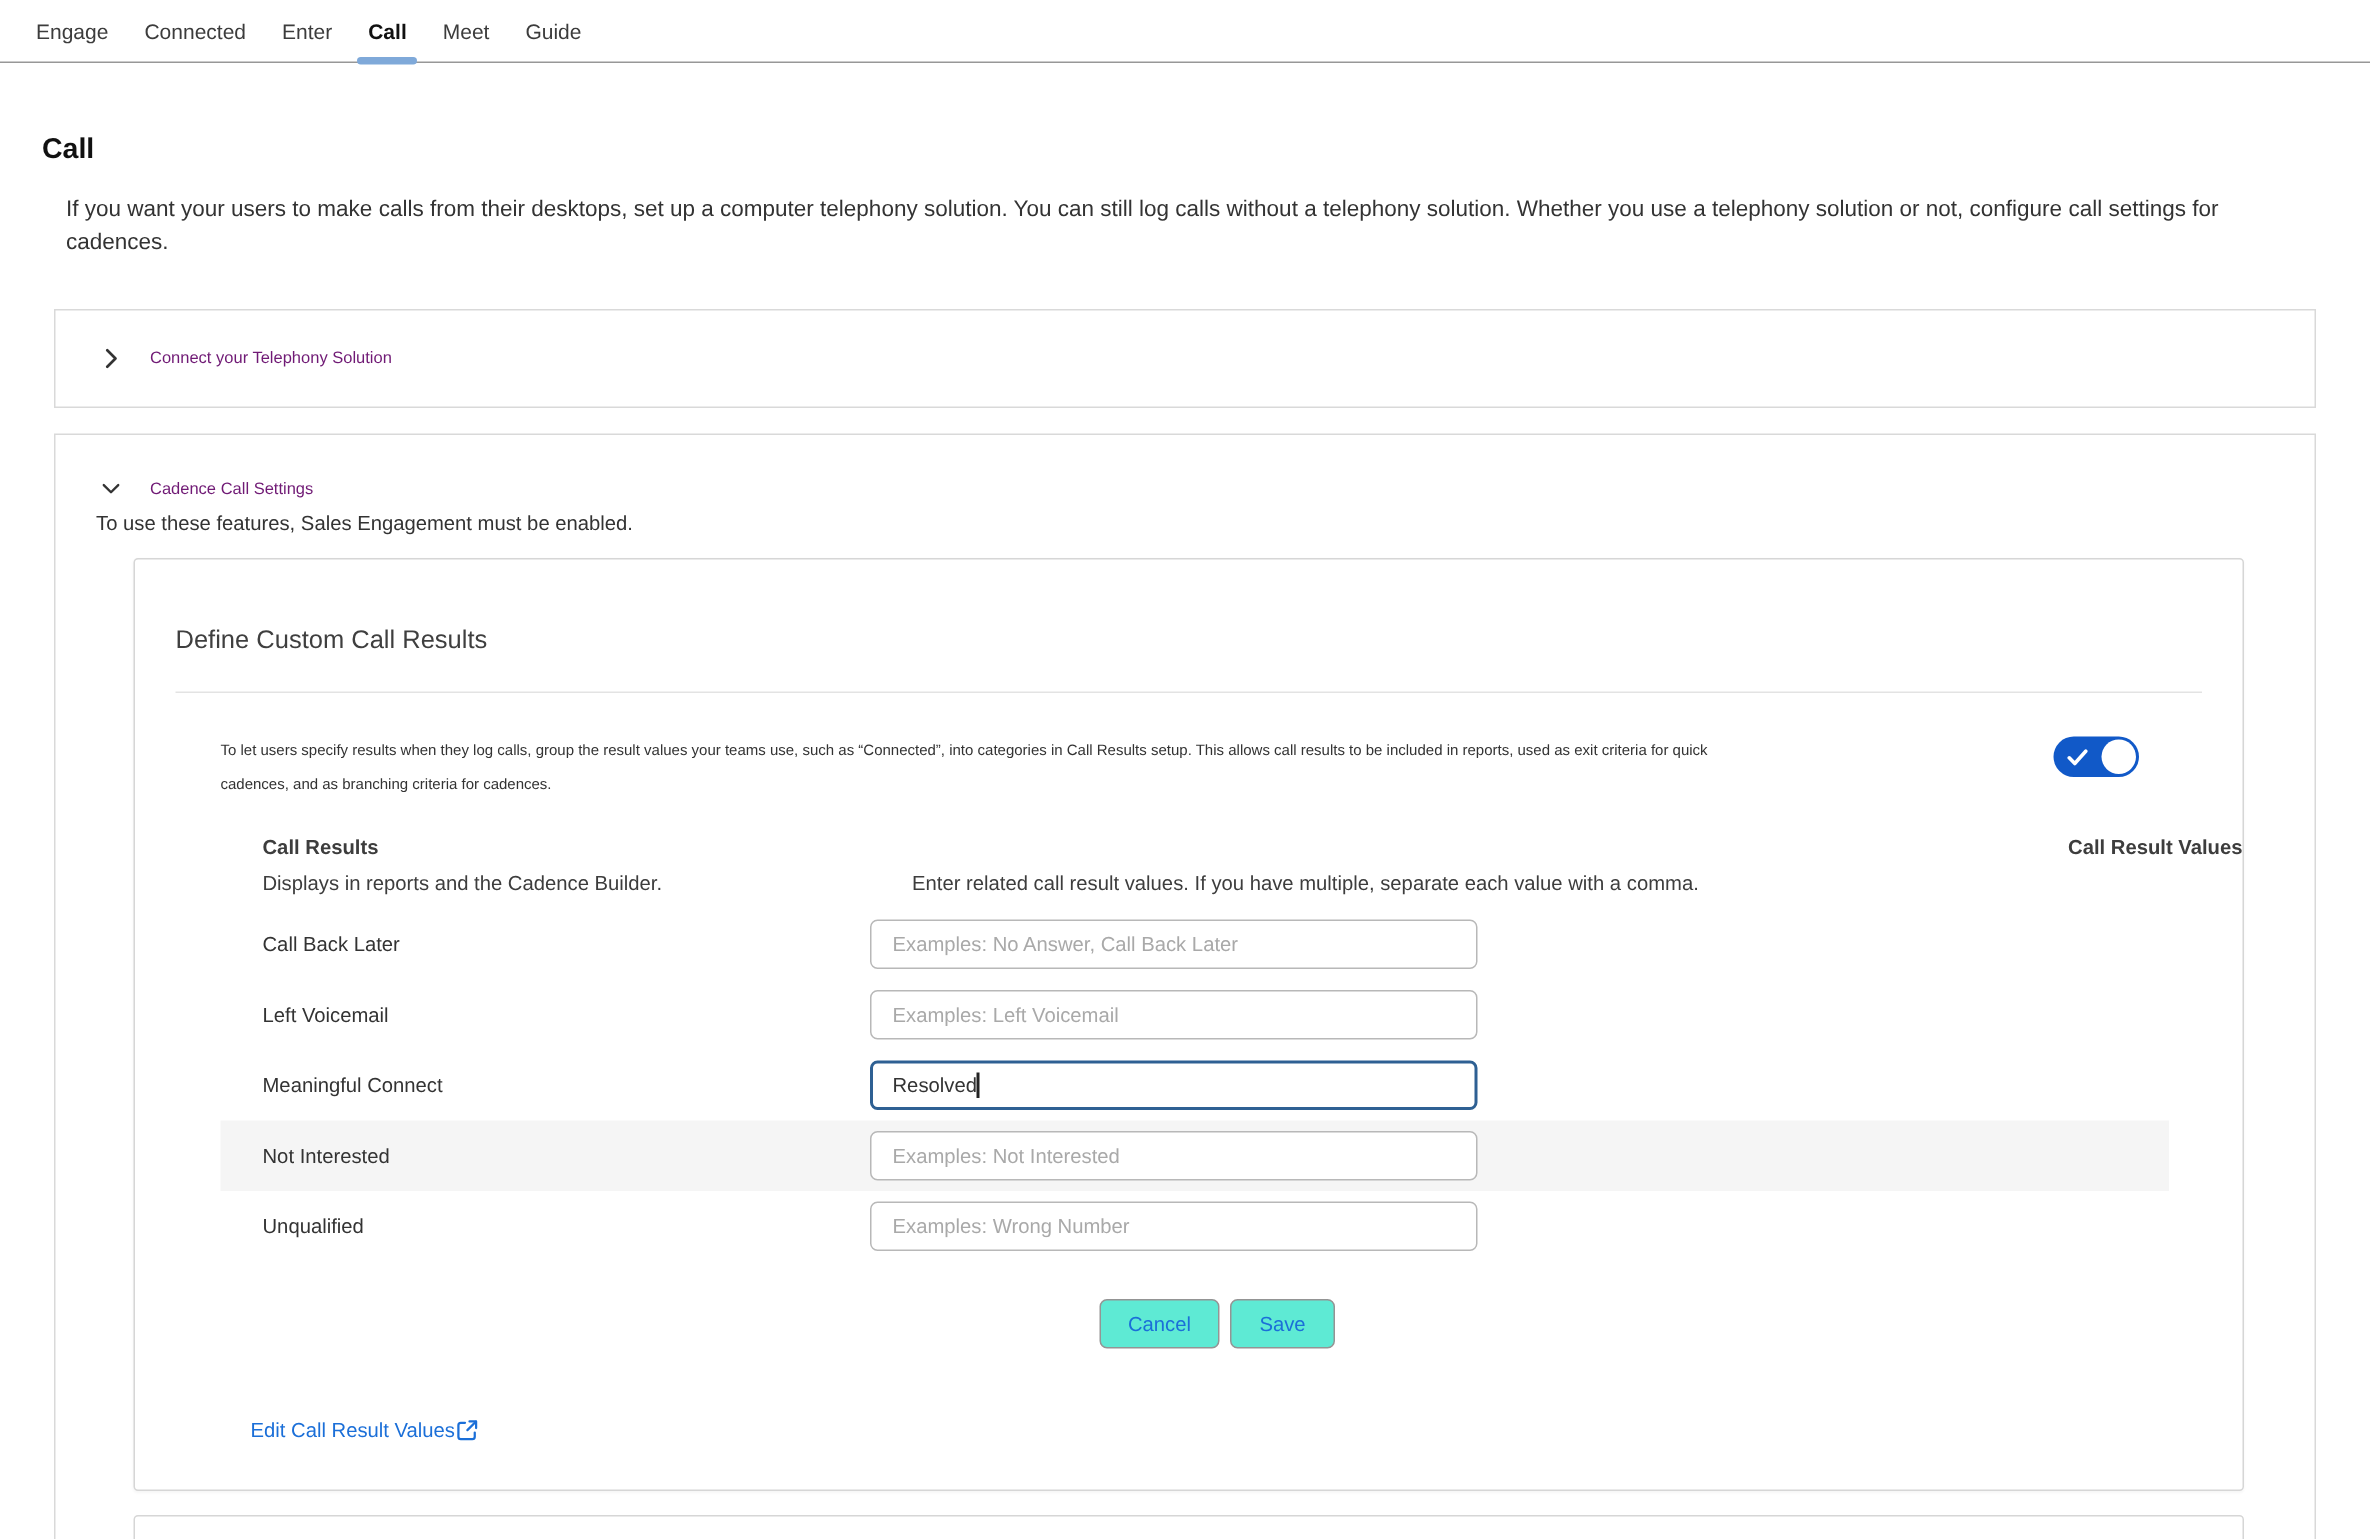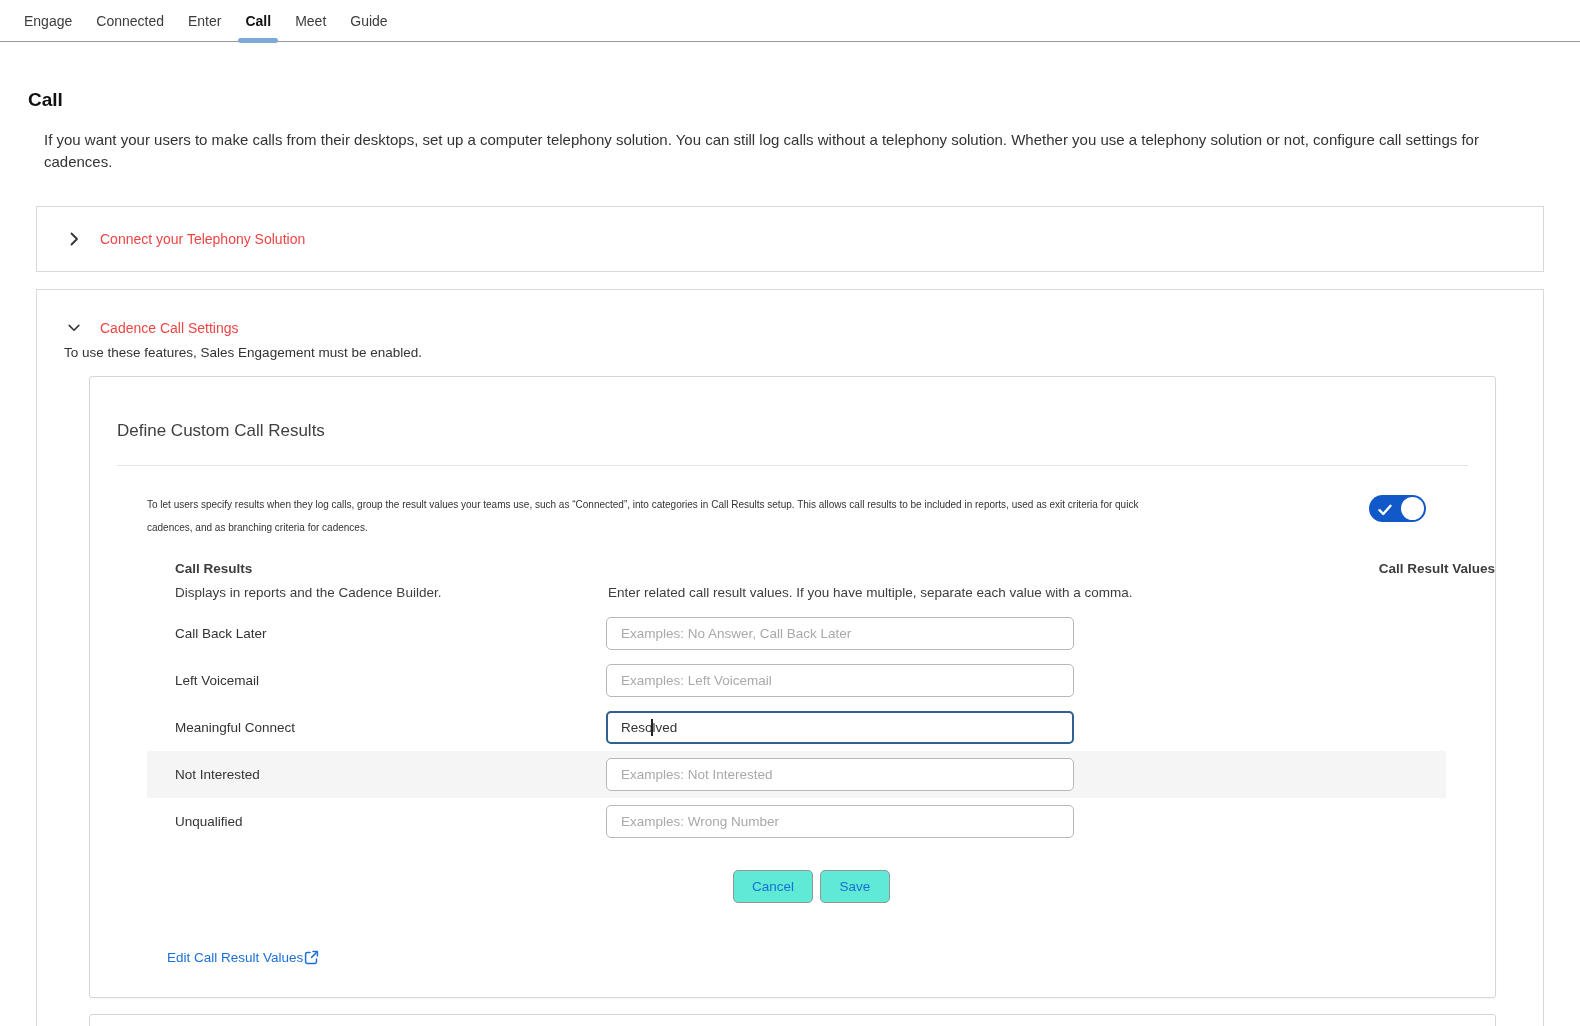--- a/index.html
+++ b/index.html
@@ -14,21 +14,21 @@
       height:5px; border-radius:3px; background:#7fa9d9; }
 
   
   .main { padding:47px 28px 0 28px; }
   .page-title { font-size:19px; font-weight:bold; color:#111; }
   .page-desc { margin:18px 0 0 16px; font-size:15px; line-height:22px; color:#333; max-width:1478px; }
 
   
   .panel { border:1px solid #d9d9d9; background:#fff; margin:0 36px; }
   .panel1 { margin-top:33px; height:66px; display:flex; align-items:center; padding-left:30px; }
-  .panel-title { font-size:14px; color:#ef4444; margin-left:19px; }
+  .panel-title { font-size:11px; color:#701a75; margin-left:19px; }
   .chev { display:inline-flex; width:14px; justify-content:center; }
 
   .panel2 { margin-top:17px; padding-bottom:60px; }
   .panel2-head { display:flex; align-items:center; padding:30px 0 0 30px; }
   .panel2-note { font-size:13.5px; color:#333; margin:9px 0 0 27px; }
 
   
   .card { border:1px solid #d6d6d6; border-radius:3px; background:#fff; margin:16px 47px 0 52px;
           padding-top:44px; padding-bottom:32px; box-shadow:0 1px 2px rgba(0,0,0,.04); }
   .card-title { font-size:17px; color:#3f3f3f; padding-left:27px; }
@@ -50,23 +50,23 @@
   .tbl-sub  { display:flex; margin-top:9px;  padding-left:85px; }
   .col1 { width:433px; flex:0 0 auto; }
   .hdr  { font-size:13.5px; font-weight:bold; color:#3d3d3d; }
   .sub  { font-size:13.5px; color:#3d3d3d; }
 
   .rows { margin:10px 49px 0 57px; }
   .row  { display:flex; align-items:center; height:47px; padding-left:28px; }
   .row.highlighted { background:#f5f5f5; }
   .row-label { width:405px; flex:0 0 auto; font-size:13.5px; color:#333; }
   .input-wrap { position:relative; }
-  .val-input { width:468px; height:33px; border:1px solid #b8b8b8; border-radius:5px;
+  .val-input { width:405px; height:33px; border:1px solid #b8b8b8; border-radius:5px;
                padding:0 14px; font-size:13.5px; color:#333; background:#fff; outline:none;
-               font-family:"Liberation Sans","DejaVu Sans",sans-serif;margin-left:26px; }
+               font-family:"Liberation Sans","DejaVu Sans",sans-serif; }
   .val-input::placeholder { color:#a9a9a9; }
   .val-input.focused { border:2px solid #2e6093; padding:0 13px; }
   .caret { position:absolute; left:71px; top:8px; width:1.5px; height:17px; background:#222;
            animation:blink 1.1s steps(1) infinite; }
   @keyframes blink { 50% { opacity:0; } }
 
   
   .btn-row { display:flex; gap:7px; margin-top:25px; padding-left:643px; }
   .btn { height:33px; background:#5eead4; border:1px solid #949494; border-radius:5px;
          font-size:13.5px; color:#1b6fd8; cursor:pointer;

